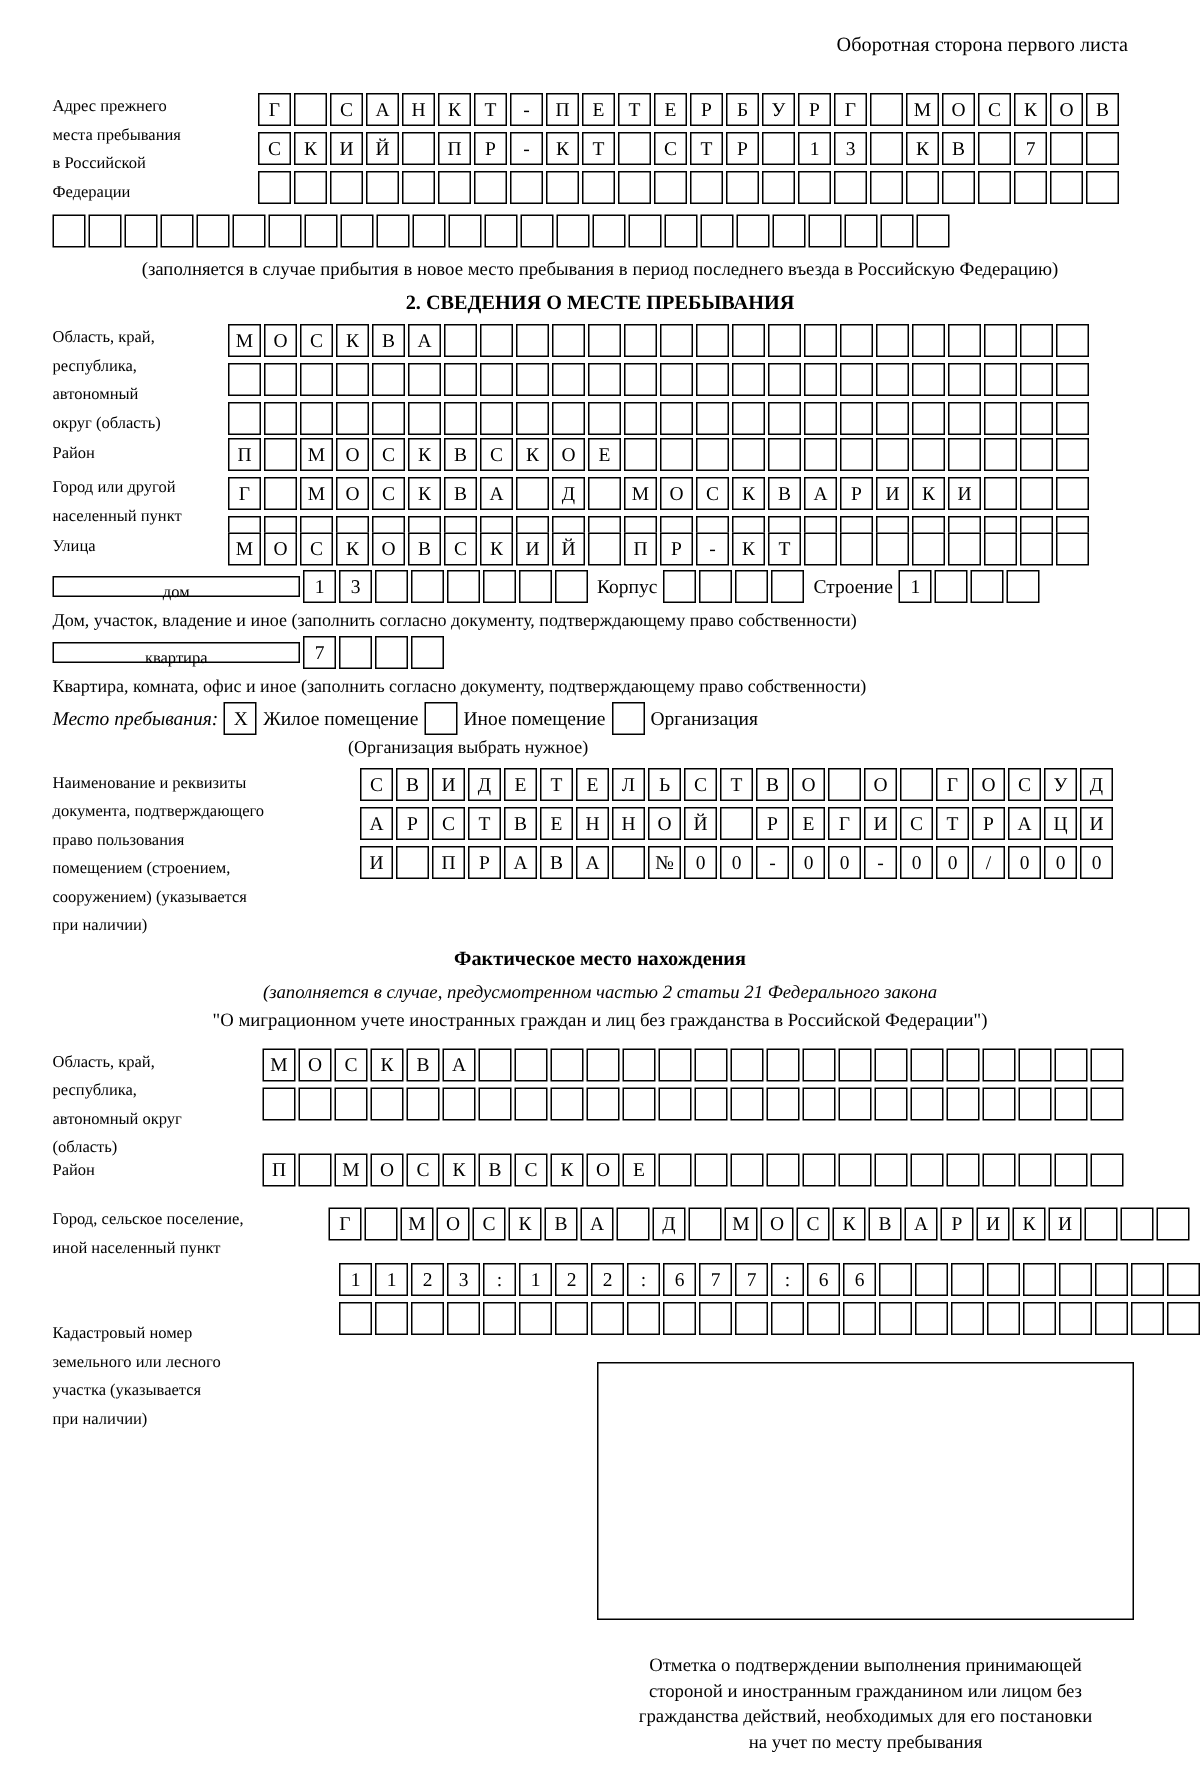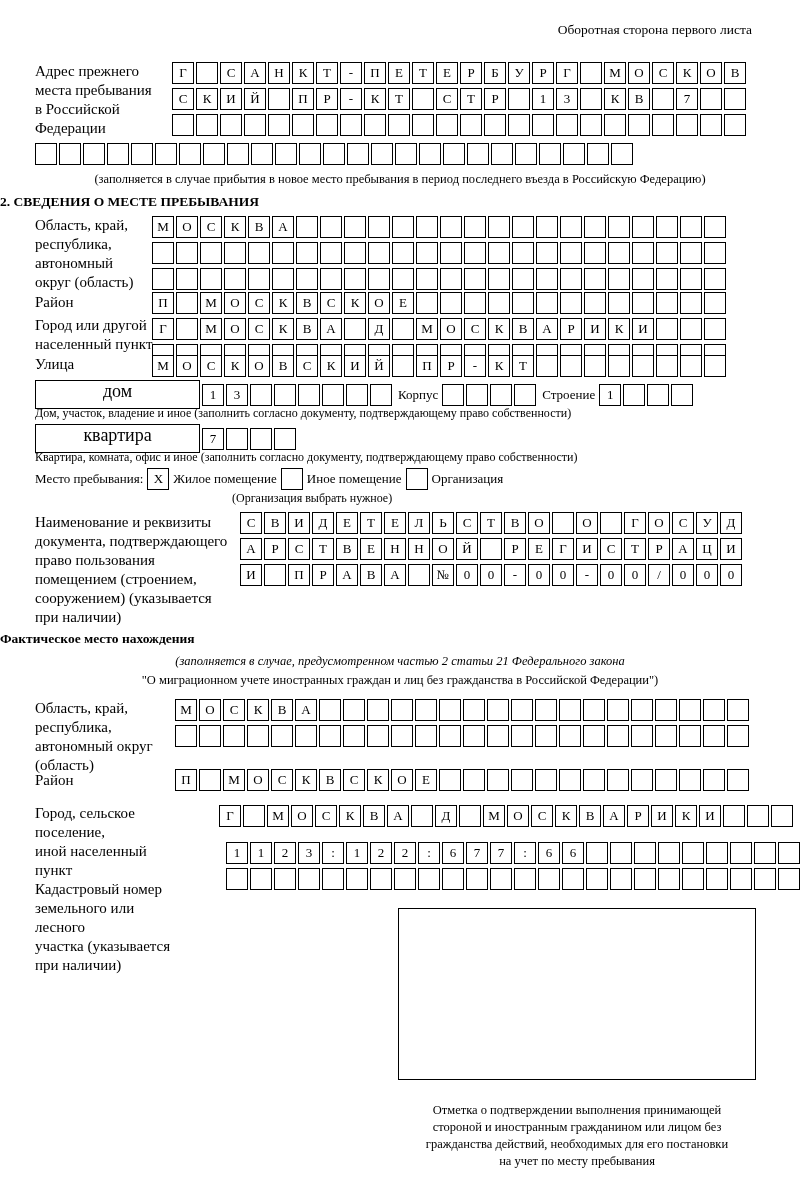--- a/index.html
+++ b/index.html
@@ -22,36 +22,37 @@
     overflow: hidden;
   }
   .hdr-right {
     position: absolute;
     right: 48px;
     top: 22px;
     font-size: 13.5px;
   }
   .lbl {
     position: absolute;
-    font-size: 15px;
+    font-size: 11px;
     line-height: 19px;
     white-space: pre-line;
   }
   .lbl.small { font-size: 12px; }
   .center-note {
     position: absolute;
     text-align: center;
     font-size: 12.5px;
     width: 100%;
     left: 0;
   }
   .section-title {
     position: absolute;
     width: 100%;
     left: 0;
+    text-align: center;
     font-weight: bold;
     font-size: 13.5px;
   }
   .boxrow {
     position: absolute;
     display: flex;
   }
   .cell {
     width: 22px;
     height: 22px;
@@ -61,23 +62,23 @@
     font-size: 13px;
     line-height: 20px;
     text-align: center;
     font-family: "Liberation Serif", serif;
     background: #fff;
   }
   .cell.blank { }
   .wide-label-box {
     border: 1px solid #000;
     box-sizing: border-box;
-    height: 29px;
+    height: 14px;
     text-align: center;
-    font-size: 18px;
+    font-size: 11px;
     line-height: 20px;
     margin-right: 2px;
   }
   .inline-label {
     font-size: 13px;
     line-height: 22px;
     margin-right: 4px;
     margin-left: 4px;
     white-space: nowrap;
   }
@@ -457,21 +458,21 @@
     <div class="boxrow" id="s2-flat" style="position:relative; left:0; top:0; display:flex;">
         <div class="cell">7</div>
         <div class="cell blank"></div>
         <div class="cell blank"></div>
         <div class="cell blank"></div>
       </div>
   </div>
   <div class="lbl small" style="left:35px; top:448px;">Квартира, комната, офис и иное (заполнить согласно документу, подтверждающему право собственности)</div>
 
   <div class="rowwrap" style="left:35px; top:468px;">
-    <span class="inline-label" style="margin-left:0;">Место пребывания:</span>
+    <span class="inline-label" style="margin-left:0;font-style:italic;">Место пребывания:</span>
     <span class="checkbox">X</span>
     <span class="inline-label">Жилое помещение</span>
     <span class="checkbox"></span>
     <span class="inline-label">Иное помещение</span>
     <span class="checkbox"></span>
     <span class="inline-label">Организация</span>
   </div>
   <div class="lbl small" style="left:232px; top:489px;">(Организация выбрать нужное)</div>
 
   <div class="lbl" style="left:35px; top:513px; width:200px;">Наименование и реквизиты

